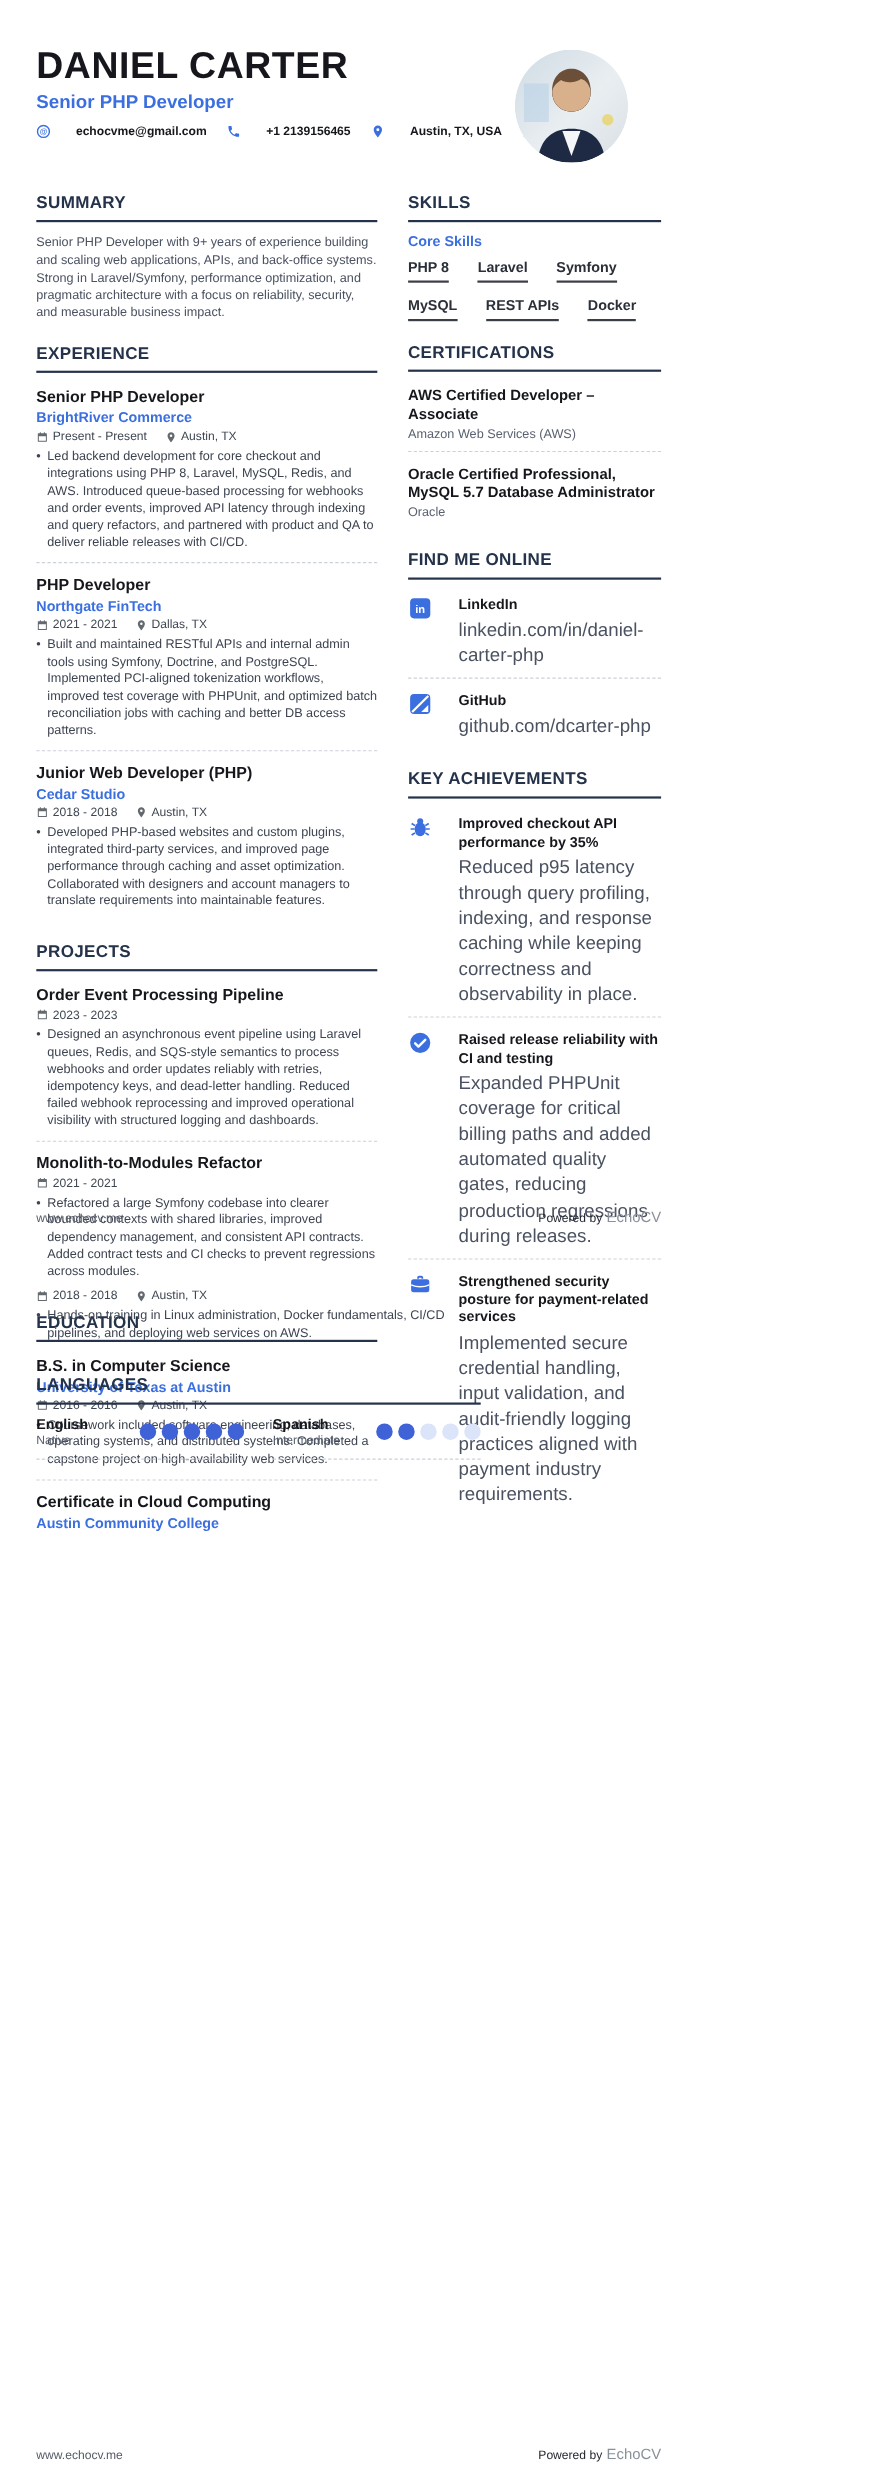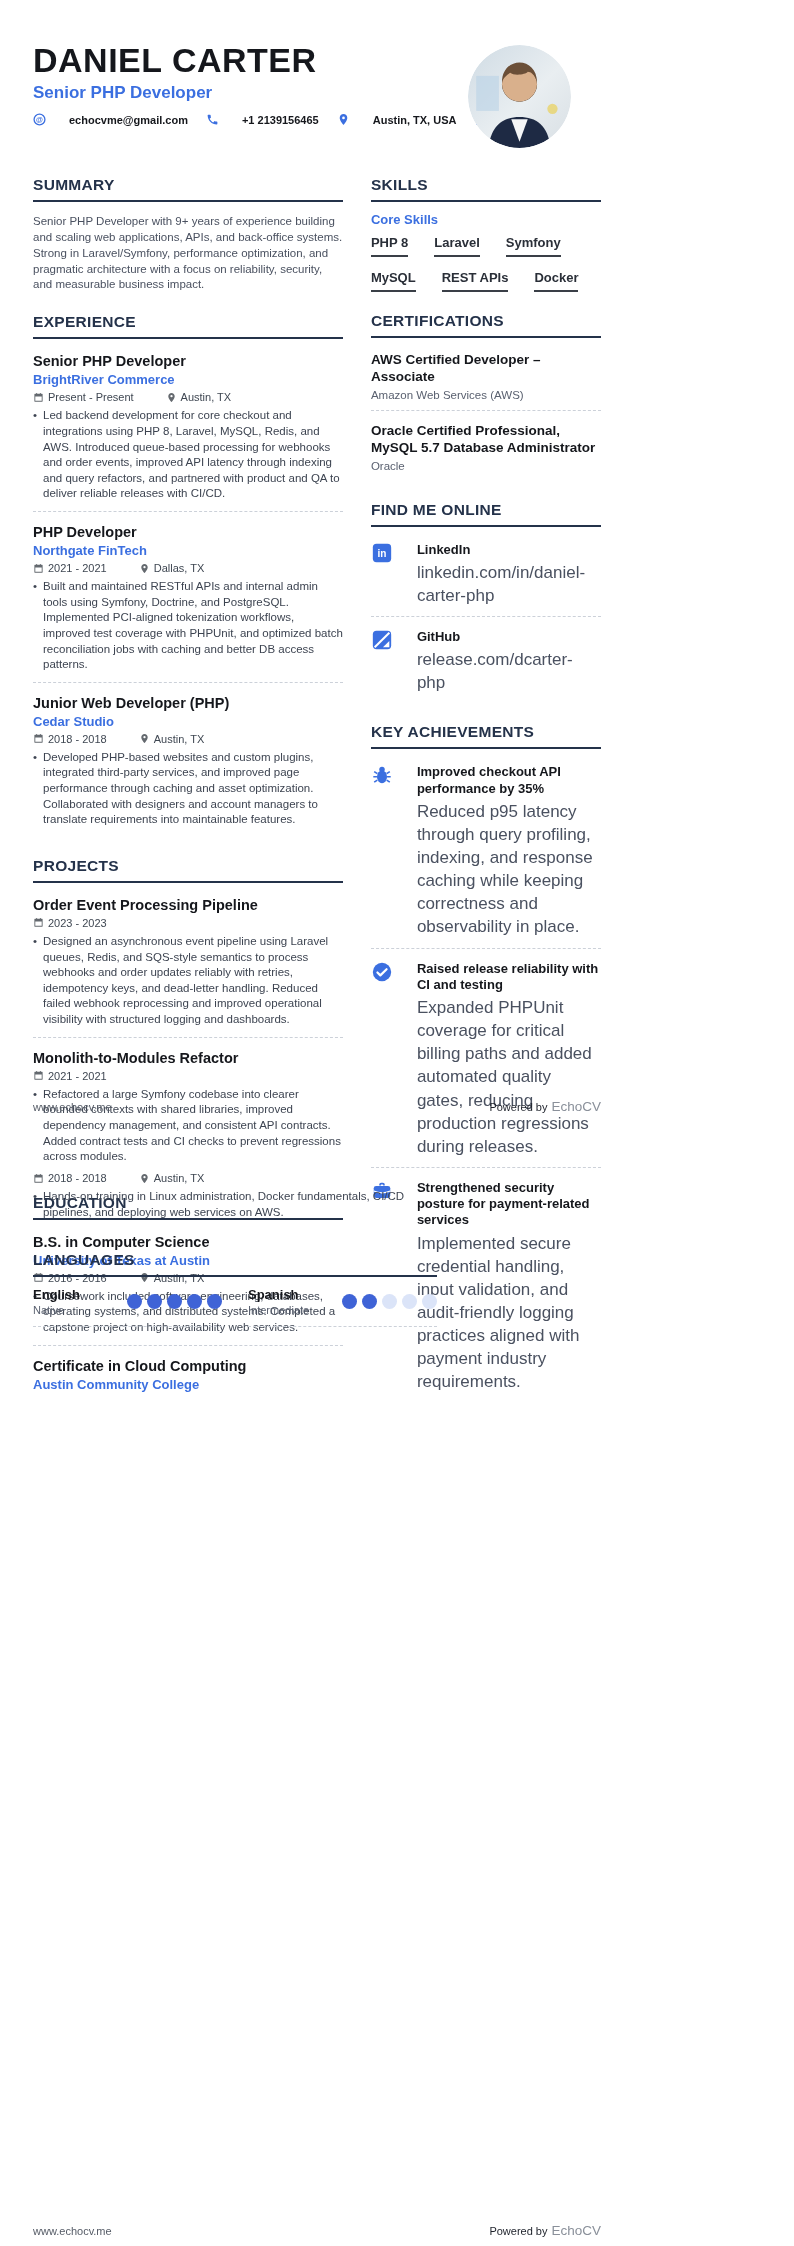--- a/index.html
+++ b/index.html
@@ -29,21 +29,21 @@
 
   .section { margin-bottom:20px; }
   .sec-head {
     font-size:15.5px; font-weight:800; letter-spacing:.3px; color:#24324a;
     padding-bottom:6px; border-bottom:2.5px solid #24324a; margin-bottom:10px;
   }
   .entry { padding:4px 0 9px 0; border-bottom:1px dashed #ccd1d9; margin-bottom:8px; }
   .entry.last { border-bottom:none; margin-bottom:0; }
   .e-title { font-size:14.5px; font-weight:700; color:#15171c; }
   .e-org { font-size:13px; font-weight:700; color:#3b6fe0; margin-top:3px; }
-  .meta-row { display:flex; align-items:center; gap:32px; margin-top:4px; font-size:11px; color:#3f4752; }
+  .meta-row { display:flex; align-items:center; gap:16px; margin-top:4px; font-size:11px; color:#3f4752; }
   .meta-item { display:flex; align-items:center; gap:4px; }
   .m-ic { width:11px; height:11px; display:inline-flex; opacity:.85; }
   .bullet { display:flex; gap:6px; margin-top:5px; font-size:11.5px; line-height:1.36; color:#3d4451; }
   .bullet .dot-marker { flex:0 0 auto; }
   .summary-text { font-size:11.5px; line-height:1.38; color:#4a5160; padding-top:2px; }
 
   
   .skill-group { font-size:13px; font-weight:700; color:#3b6fe0; margin:2px 0 8px 0; }
   .chips { display:flex; flex-wrap:wrap; column-gap:26px; row-gap:13px; }
   .chip { font-size:13px; font-weight:700; color:#2a2f38; padding-bottom:5px; border-bottom:2px solid #3a3f47; }
@@ -364,21 +364,21 @@
         <div class="icon-entry last">
           <span class="badge">
             <svg viewBox="0 0 24 24">
                 <rect x="2" y="2" width="20" height="20" rx="4" fill="#3b6fe0"></rect>
                 <path d="M4 20 20 4" stroke="#ffffff" stroke-width="2.2"></path>
                 <path d="M13 20l7-7v7z" fill="#ffffff"></path>
               </svg>
           </span>
           <div>
             <div class="ie-title">GitHub</div>
-            <div class="ie-sub">release.com/dcarter-php</div>
+            <div class="ie-sub">github.com/dcarter-php</div>
           </div>
         </div>
       </div>
 
       <div class="section">
         <div class="sec-head">KEY ACHIEVEMENTS</div>
 
         <div class="icon-entry">
           <span class="badge">
             <svg viewBox="0 0 24 24">

